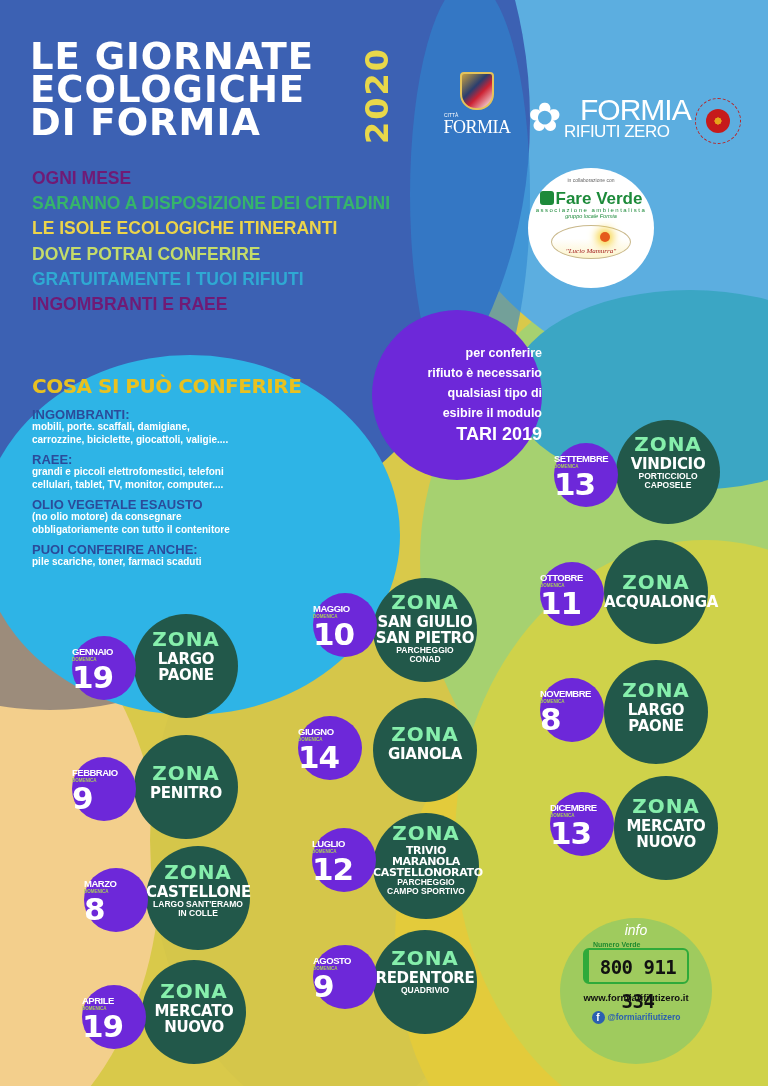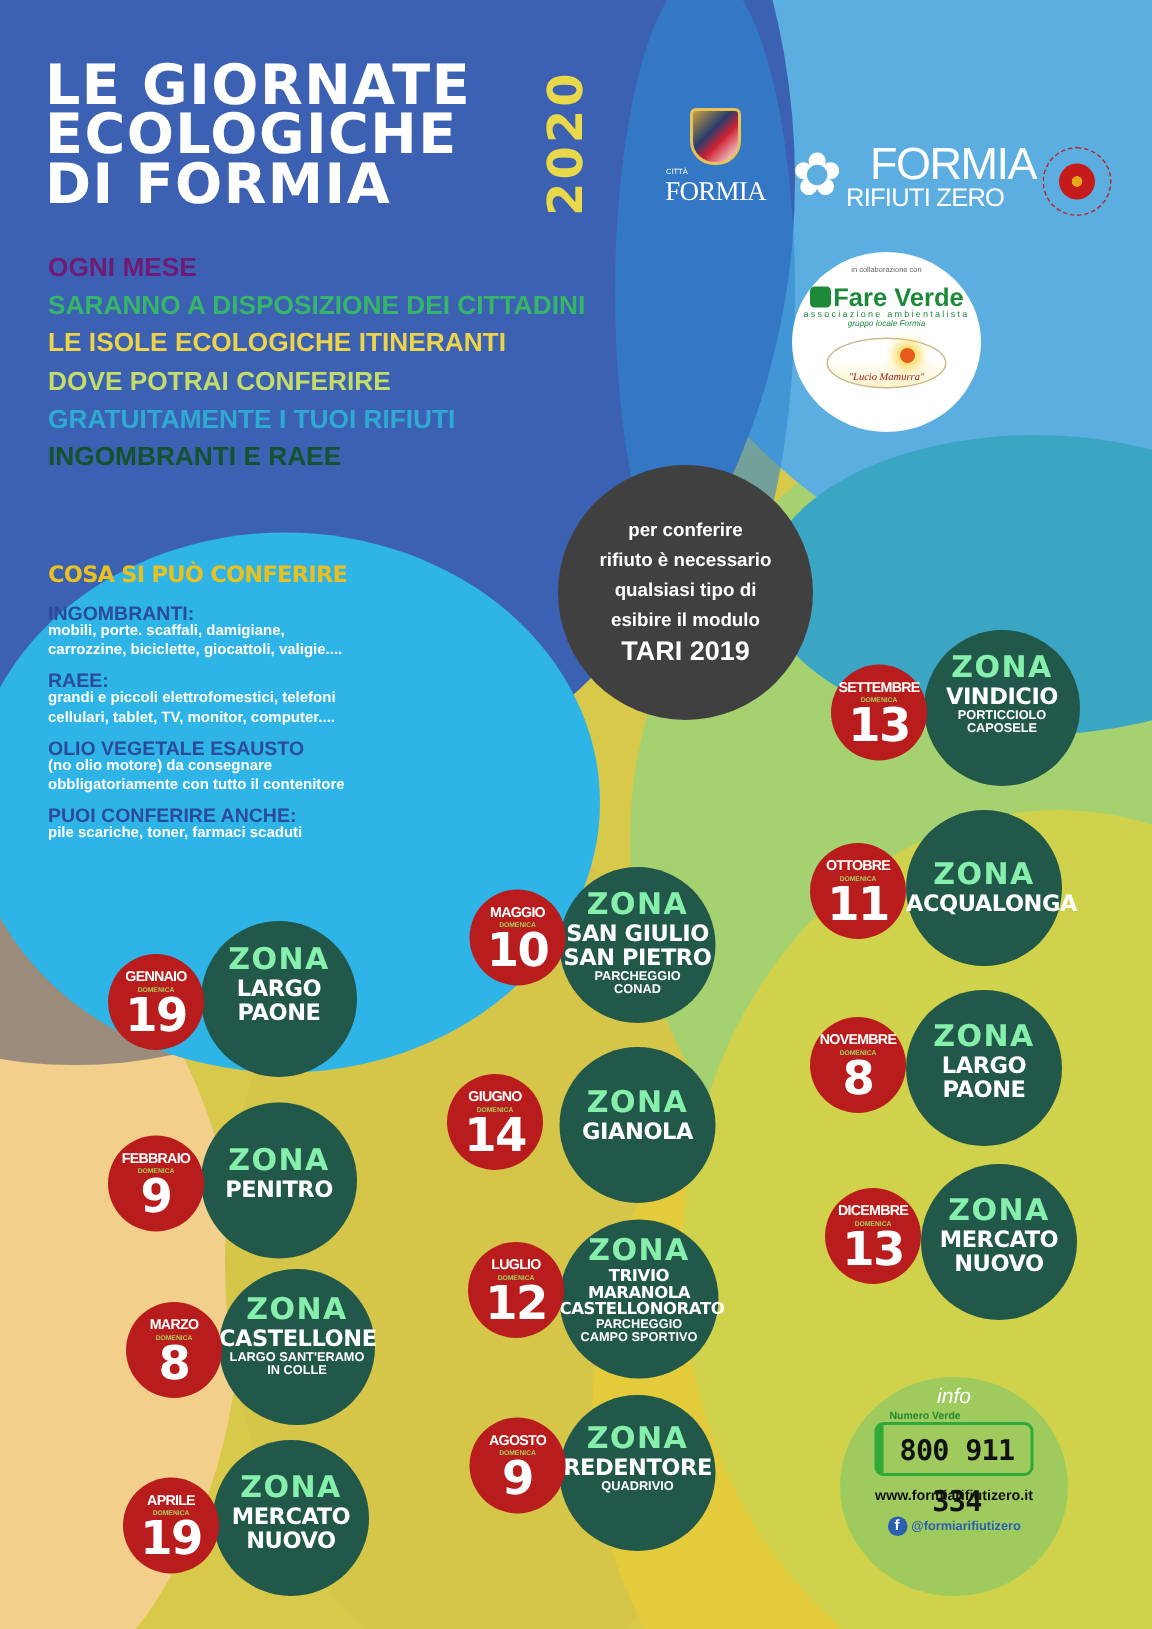--- a/index.html
+++ b/index.html
@@ -32,32 +32,32 @@
   .partners .fv { font-size:17px; font-weight:bold; color:#1d8a3a; margin-top:6px; }
   .partners .fv span { display:inline-block; width:14px; height:14px; background:#1d8a3a; border-radius:3px; vertical-align:-1px; margin-right:2px; }
   .partners .assoc { font-size:6px; color:#1d8a3a; letter-spacing:1.5px; margin-top:-2px; }
   .partners .grp { font-size:5.5px; color:#1d8a3a; font-style:italic; }
   .partners .lm { width:80px; height:34px; margin:6px auto 0; border-radius:40px/17px; border:1px solid #c9b88b; position:relative; background:linear-gradient(180deg,#fff 40%,#fdf4cc); }
   .partners .lm .sun { position:absolute; left:48px; top:6px; width:10px; height:10px; border-radius:50%; background:#e55b1c; box-shadow:0 0 8px 4px #f7d64a; }
   .partners .lm .lname { position:absolute; left:0; right:0; bottom:3px; font-family:"Liberation Serif", serif; font-style:italic; font-size:7px; color:#a01818; }
 
   
   .cosa { position:absolute; left:32px; top:374px; width:330px; }
-  .cosa h2 { color:#e8c120; font-size:15px; font-weight:900; font-family:"DejaVu Sans", sans-serif; letter-spacing:-0.5px; margin-bottom:10px; }
+  .cosa h2 { color:#e8c120; font-size:20px; font-weight:900; font-family:"DejaVu Sans", sans-serif; letter-spacing:-0.5px; margin-bottom:10px; }
   .cosa .cat { color:#2b4b9a; font-size:13px; font-weight:bold; line-height:13px; }
   .cosa .desc { color:#fff; font-size:10px; font-weight:bold; line-height:12.5px; margin-bottom:7px; }
 
   
-  .tari { position:absolute; left:372px; top:310px; width:170px; height:170px; border-radius:50%; background:#404040; color:#fff; text-align:center; }
+  .tari { position:absolute; left:372px; top:310px; width:170px; height:170px; border-radius:50%; background:#6d28d9; color:#fff; text-align:right; }
   .tari .t { font-size:12.5px; font-weight:bold; line-height:20px; margin-top:33px; }
   .tari .big { font-size:18px; font-weight:900; line-height:22px; }
 
   
   .ev { position:absolute; }
-  .ev .date { position:absolute; width:64px; height:64px; border-radius:50%; background:#b91c1c; color:#fff; text-align:center; z-index:2; }
+  .ev .date { position:absolute; width:64px; height:64px; border-radius:50%; background:#6d28d9; color:#fff; z-index:2; }
   .ev .date .m { font-size:9.5px; font-weight:bold; letter-spacing:-0.5px; margin-top:11px; line-height:10px; }
   .ev .date .d { font-size:4.5px; color:#a9cc5c; font-weight:bold; line-height:5px; }
   .ev .date .n { font-size:31px; font-weight:900; line-height:30px; letter-spacing:-1px; font-family:"DejaVu Sans", sans-serif; }
   .ev .zone { position:absolute; width:104px; height:104px; border-radius:50%; background:#22584a; color:#fff; text-align:center; z-index:1; }
   .ev .zone .zl { color:#86efac; font-weight:900; font-size:20px; letter-spacing:1px; font-family:"DejaVu Sans", sans-serif; }
   .ev .zone .p { font-weight:900; font-size:15px; line-height:16px; font-family:"DejaVu Sans", sans-serif; letter-spacing:-0.3px; }
   .ev .zone .p.sm { font-size:11px; line-height:11px; }
   .ev .zone .s { font-weight:bold; font-size:8.5px; line-height:9px; }
 
   
@@ -119,21 +119,21 @@
     <div class="lname">"Lucio Mamurra"</div>
   </div>
 </div>
 
 <div class="intro" id="intro">
     <div style="color: #701a75;">OGNI MESE</div>
     <div style="color: rgb(54, 181, 106);">SARANNO A DISPOSIZIONE DEI CITTADINI</div>
     <div style="color: rgb(236, 212, 74);">LE ISOLE ECOLOGICHE ITINERANTI</div>
     <div style="color: rgb(196, 220, 106);">DOVE POTRAI CONFERIRE</div>
     <div style="color: rgb(47, 169, 211);">GRATUITAMENTE I TUOI RIFIUTI</div>
-    <div style="color: #14532d;">INGOMBRANTI E RAEE</div>
+    <div style="color: #701a75;">INGOMBRANTI E RAEE</div>
   </div>
 
 <div class="cosa">
   <h2>COSA SI PUÒ CONFERIRE</h2>
   <div id="cosa-items">
       <div class="cat">INGOMBRANTI:</div>
       <div class="desc">
         <div>mobili, porte. scaffali, damigiane,</div>
         <div>carrozzine, biciclette, giocattoli, valigie....</div>
       </div>

